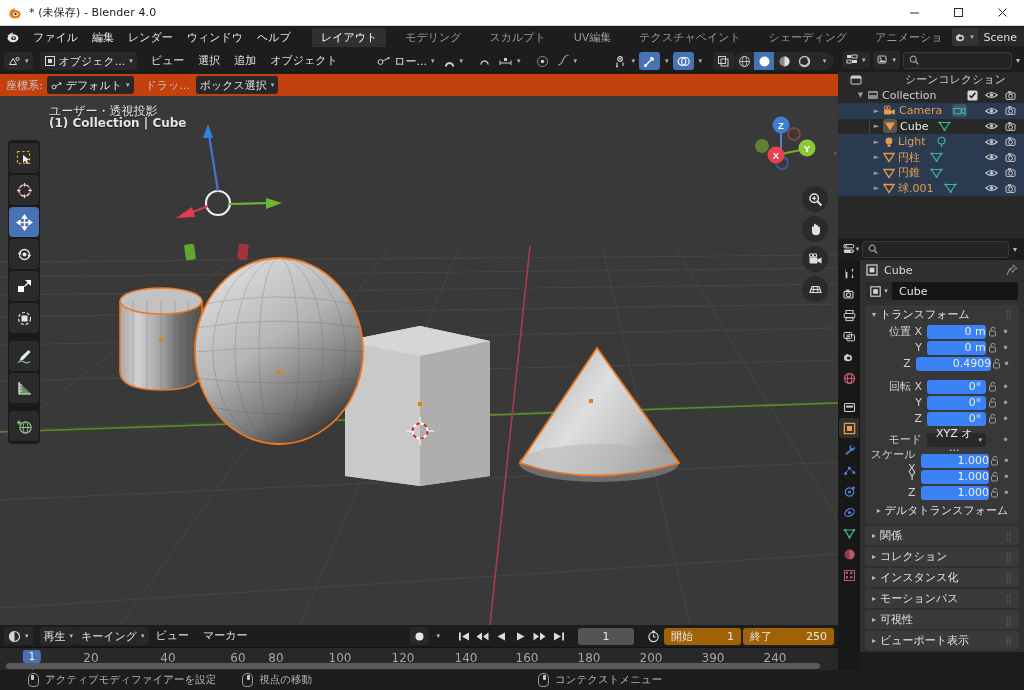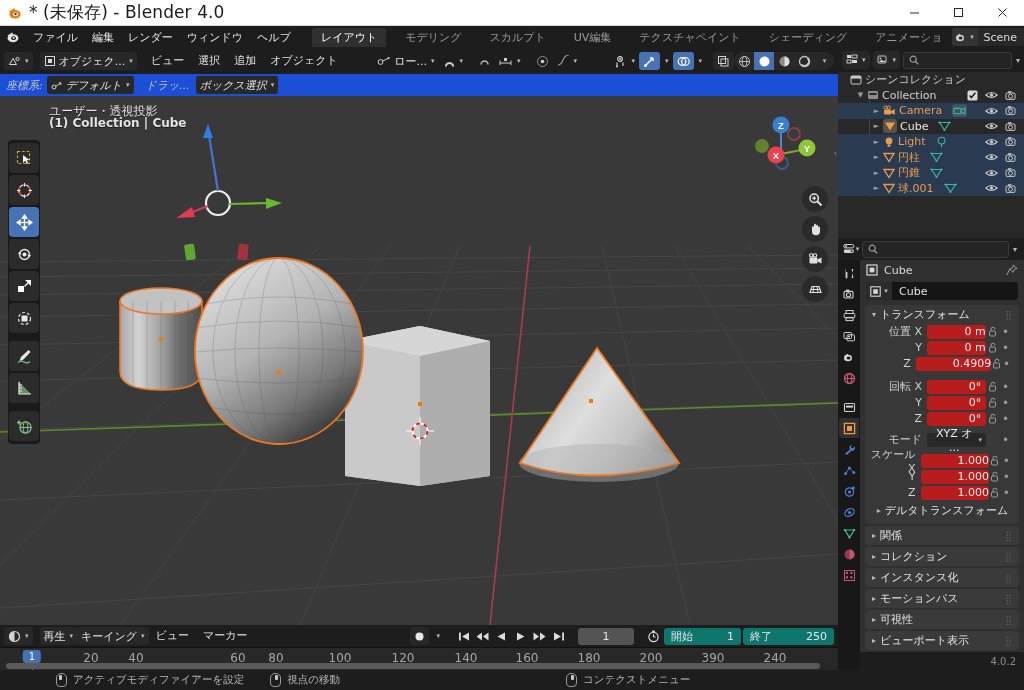--- a/index.html
+++ b/index.html
@@ -14,21 +14,21 @@
   }
   .app { position: relative; width: 1024px; height: 690px; }
 
   
   .titlebar {
     position: absolute; top: 0; left: 0; width: 1024px; height: 26px;
     background: #ffffff; display: flex; align-items: center;
     border-bottom: 1px solid #d6d6d6;
   }
   .titlebar .tb-icon { margin-left: 8px; margin-right: 7px; display: flex; }
-  .titlebar .tb-title { color: #1b1b1b; font-size: 17px; letter-spacing: .1px; }
+  .titlebar .tb-title { color: #1b1b1b; font-size: 11px; letter-spacing: .1px; }
   .win-btns { margin-left: auto; display: flex; height: 26px; }
   .win-btn {
     width: 44px; height: 26px; display: flex; align-items: center; justify-content: center;
     color: #2a2a2a; font-size: 12px;
   }
 
   
   .topbar {
     position: absolute; top: 26px; left: 0; width: 1024px; height: 22px;
     background: #1d1d1d; display: flex; align-items: center; padding-left: 6px;
@@ -57,21 +57,21 @@
   .viewport-area {
     position: absolute; top: 48px; left: 0; width: 838px; height: 577px;
     background: #303030;
   }
   .vp-header {
     position: absolute; top: 0; left: 0; width: 838px; height: 26px;
     background: #1d1d1d; display: flex; align-items: center; padding: 0 4px;
   }
   .vp-header2 {
     position: absolute; top: 26px; left: 0; width: 838px; height: 22px;
-    background: #1d4ed8; display: flex; align-items: center; padding: 0 6px; font-style: italic;
+    background: #c2410c; display: flex; align-items: center; padding: 0 6px;
   }
   .hdr-btn {
     height: 18px; display: flex; align-items: center; gap: 3px;
     padding: 0 4px; background: #282828; border-radius: 3px; color: #e2e2e2; font-size: 11px;
   }
   .hdr-btn.flat { background: transparent; }
   .hdr-btn.blue { background: #4772b3; }
   .hdr-txt { padding: 0 7px; font-size: 11px; color: #e2e2e2; height:18px; line-height:18px; border-radius:3px; }
   .hdr-sep { width: 7px; }
   .caret { font-size: 7px; color: #b9b9b9; margin-left: 1px; }
@@ -110,21 +110,21 @@
 
   
   .timeline { position: absolute; top: 625px; left: 0; width: 838px; height: 45px; background: #1d1d1d; }
   .tl-header { height: 22px; display: flex; align-items: center; padding: 0 4px; background: #1d1d1d;}
   .tl-playbtns { margin-left: auto; display: flex; align-items: center; gap: 2px; }
   .tl-pb { width: 17px; height: 18px; display:flex; align-items:center; justify-content:center; color:#dcdcdc; font-size:9px;}
   .tl-field {
     height: 17px; background: #545454; border-radius: 3px; display:flex; align-items:center;
     justify-content:center; font-size:11px; color:#e6e6e6; min-width: 56px;
   }
-  .tl-field.split { background:#0f766e; padding:0; min-width: 72px; justify-content: space-between; gap: 20px; }
+  .tl-field.split { background:#a16207; padding:0; min-width: 72px; justify-content: space-between; gap: 20px; }
   .tl-field.split span { padding: 0 7px; }
   .tl-ruler { position: relative; height: 23px; background: #282828; border-top: 1px solid #111; }
   .tl-tick { position: absolute; top: 3px; font-size: 12px; color: #a5a5a5; transform: translateX(-50%); }
   .tl-playhead { position: absolute; top: 0; height: 23px; }
   .tl-playhead .ph-box {
     background: #4772b3; color: #fff; font-size: 10px; border-radius: 3px;
     padding: 1px 6px; transform: translateX(-50%); position: relative; top: 2px;
   }
   .tl-playhead .ph-line { position: absolute; top: 18px; left: 0; width: 1px; height: 10px; background: #4772b3; }
   .tl-scroll { position: absolute; bottom: 1px; left: 6px; height: 6px; background: #5a5a5a; border-radius: 3px; }
@@ -166,34 +166,34 @@
   .idrow .idn { padding-left: 7px; font-size: 11px; color: #e2e2e2; }
   .panel { margin: 0 5px 2px 5px; background: #383838; border-radius: 4px; }
   .panel-hdr { height: 19px; display: flex; align-items: center; padding: 0 6px; font-size: 11px; color: #e6e6e6; gap:4px;}
   .panel-hdr .grip { margin-left: auto; color:#5e5e5e; font-size:9px; letter-spacing:1px;}
   .panel-closed { margin: 0 5px 2px 5px; background: #3a3a3a; border-radius: 4px; height:19px;
                   display:flex; align-items:center; padding: 0 6px; font-size:11px; color:#e6e6e6; gap:4px;}
   .panel-closed .grip { margin-left: auto; color:#5e5e5e; font-size:9px; letter-spacing:1px;}
   .prow { display: flex; align-items: center; height: 15px; margin-bottom: 1px; padding-right: 4px;}
   .prow .plabel { width: 58px; text-align: right; padding-right: 5px; font-size: 11px; color: #d2d2d2; }
   .pfield {
-    flex: 1; height: 14px; background: #b91c1c; border-radius: 3px; font-size: 11px;
+    flex: 1; height: 14px; background: #3b82f6; border-radius: 3px; font-size: 11px;
     color: #ececec; display: flex; align-items: center; justify-content: center; padding-left: 37px;
   }
   .pfield.dark { background: #282828; justify-content: space-between; padding: 0 4px; }
   .plock { width: 14px; display: flex; align-items: center; justify-content: center; }
   .pdot { width: 11px; display: flex; align-items: center; justify-content: center; color: #9a9a9a; font-size: 12px; }
   .psub { height: 19px; display:flex; align-items:center; justify-content:center; font-size:11px; color:#e3e3e3; gap:4px;}
   .props-foot { position:absolute; bottom:0; left:22px; right:0; height:18px; background:#1d1d1d;
                 display:flex; align-items:center; justify-content:flex-end; padding-right:8px; font-size:10px; color:#8d8d8d;}
 
   
   .statusbar {
     position: absolute; bottom: 0; left: 0; width: 966px; height: 20px; background: #1d1d1d;
-    display: flex; align-items: center; padding-left: 28px; gap: 0px; font-size: 10.5px; color: #b8b8b8; margin-left: 28px;
+    display: flex; align-items: center; padding-left: 28px; gap: 0px; font-size: 10.5px; color: #b8b8b8;
   }
   .sb-item { display: flex; align-items: center; gap: 6px; margin-right: 26px;}
   .sb-mouse { width: 11px; height: 14px; border: 1px solid #9a9a9a; border-radius: 5px 5px 4px 4px; position: relative; }
   .sb-mouse i { position:absolute; width:3px; height:5px; background:#c8c8c8; border-radius:1px; top:1px; }
   svg { display: block; }
 </style>
 </head>
 <body>
 
 <div class="app">
@@ -784,21 +784,21 @@
         </div>
         <div class="tl-field split">
           <span>終了</span>
           <span>250</span>
         </div>
       </div>
     </div>
 
     <div class="tl-ruler">
       <div class="tl-tick" style="left:91px;">20</div>
-      <div class="tl-tick" style="left:136px;">40</div>
+      <div class="tl-tick" style="left:168px;">40</div>
       <div class="tl-tick" style="left:214px;margin-left:24px;">60</div>
       <div class="tl-tick" style="left:276px;">80</div>
       <div class="tl-tick" style="left:340px;">100</div>
       <div class="tl-tick" style="left:403px;">120</div>
       <div class="tl-tick" style="left:466px;">140</div>
       <div class="tl-tick" style="left:527px;">160</div>
       <div class="tl-tick" style="left:589px;">180</div>
       <div class="tl-tick" style="left:651px;">200</div>
       <div class="tl-tick" style="left:713px;">390</div>
       <div class="tl-tick" style="left:775px;">240</div>
@@ -834,21 +834,21 @@
           <circle cx="4.2" cy="4.2" r="3" fill="none" stroke="#9a9a9a" stroke-width="1.2"></circle>
           <line x1="6.4" y1="6.4" x2="9.2" y2="9.2" stroke="#9a9a9a" stroke-width="1.4"></line>
         </svg>
       </div>
       <span class="caret" style="font-size:8px;">▾</span>
     </div>
 
     <div class="ol-body">
       <div class="ol-treeline"></div>
 
-      <div class="ol-row" style="padding-left:12px;">
+      <div class="ol-row" style="padding-left:12px;gap:40px;">
         <span style="display:flex;">
           <svg width="12" height="12" viewBox="0 0 12 12">
             <rect x="1" y="2" width="10" height="8" rx="1" fill="none" stroke="#c9c9c9" stroke-width="1"></rect>
             <rect x="1" y="2" width="10" height="2.6" fill="#c9c9c9"></rect>
           </svg>
         </span>
         <span class="olabel">シーンコレクション</span>
       </div>
 
       <div class="ol-row" style="padding-left:16px;">
@@ -1392,23 +1392,20 @@
         <span>可視性</span>
         <span class="grip">⣿</span>
       </div>
       <div class="panel-closed">
         <span class="caret" style="font-size:8px;">▸</span>
         <span>ビューポート表示</span>
         <span class="grip">⣿</span>
       </div>
     </div>
 
-    <div class="props-foot">
-      <span>4.0.2</span>
-    </div>
   </div>
 
   <div class="statusbar">
     <div class="sb-item">
       <span class="sb-mouse">
           <i style="left:1.5px;"></i>
         </span>
       <span>アクティブモディファイアーを設定</span>
     </div>
     <div class="sb-item">

